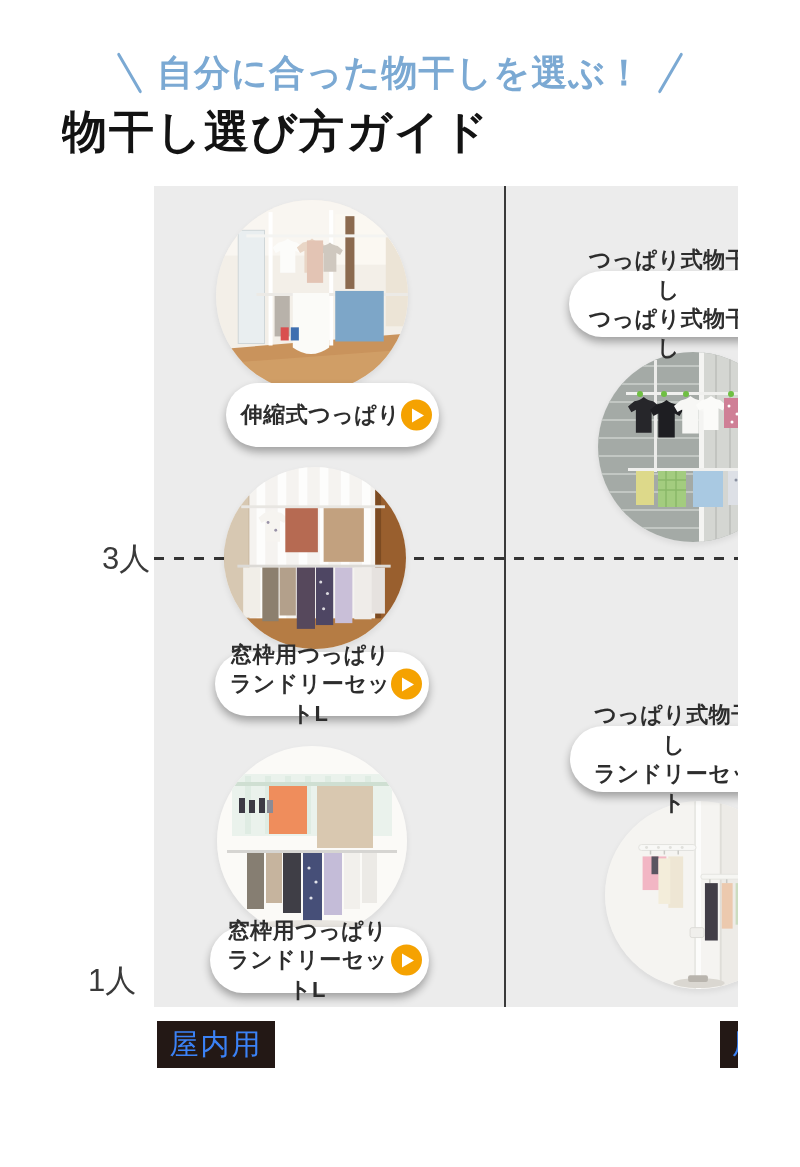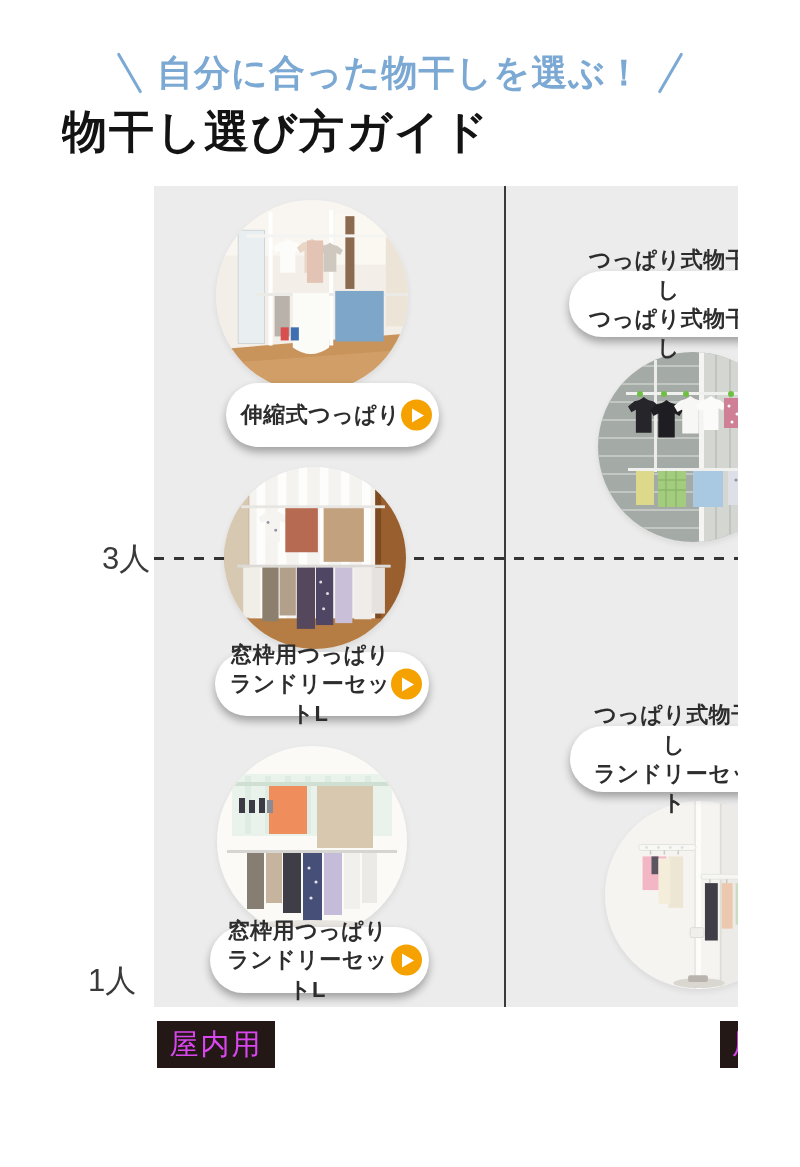--- a/index.html
+++ b/index.html
@@ -40,21 +40,21 @@
           box-shadow:0 5px 8px rgba(0,0,0,0.32); cursor:pointer; }
   .pill-line { font-size:22px; font-weight:600; color:#2d2d2d; line-height:1.34; letter-spacing:0.5px; }
   .play { position:absolute; right:7px; top:50%; transform:translateY(-50%);
           width:31px; height:31px; border-radius:50%; background:#f5a201;
           display:flex; align-items:center; justify-content:center; }
   .tri { display:block; width:0; height:0; margin-left:3px;
          border-top:7px solid transparent; border-bottom:7px solid transparent;
          border-left:12px solid #ffffff; }
 
   
-  .footer-box { position:absolute; top:1017px; height:47px; background:#231815; color:#d946ef;
+  .footer-box { position:absolute; top:1017px; height:47px; background:#231815; color:#3b82f6;
                 display:flex; align-items:center; justify-content:center;
                 font-size:29px; font-weight:500; letter-spacing:2px; z-index:2; }
   .footer-indoor  { left:95px;  width:118px; }
   .footer-outdoor { left:658px; width:117px; }
 </style>
 </head>
 <body>
 
 <svg width="0" height="0" style="position:absolute">
   <defs>

